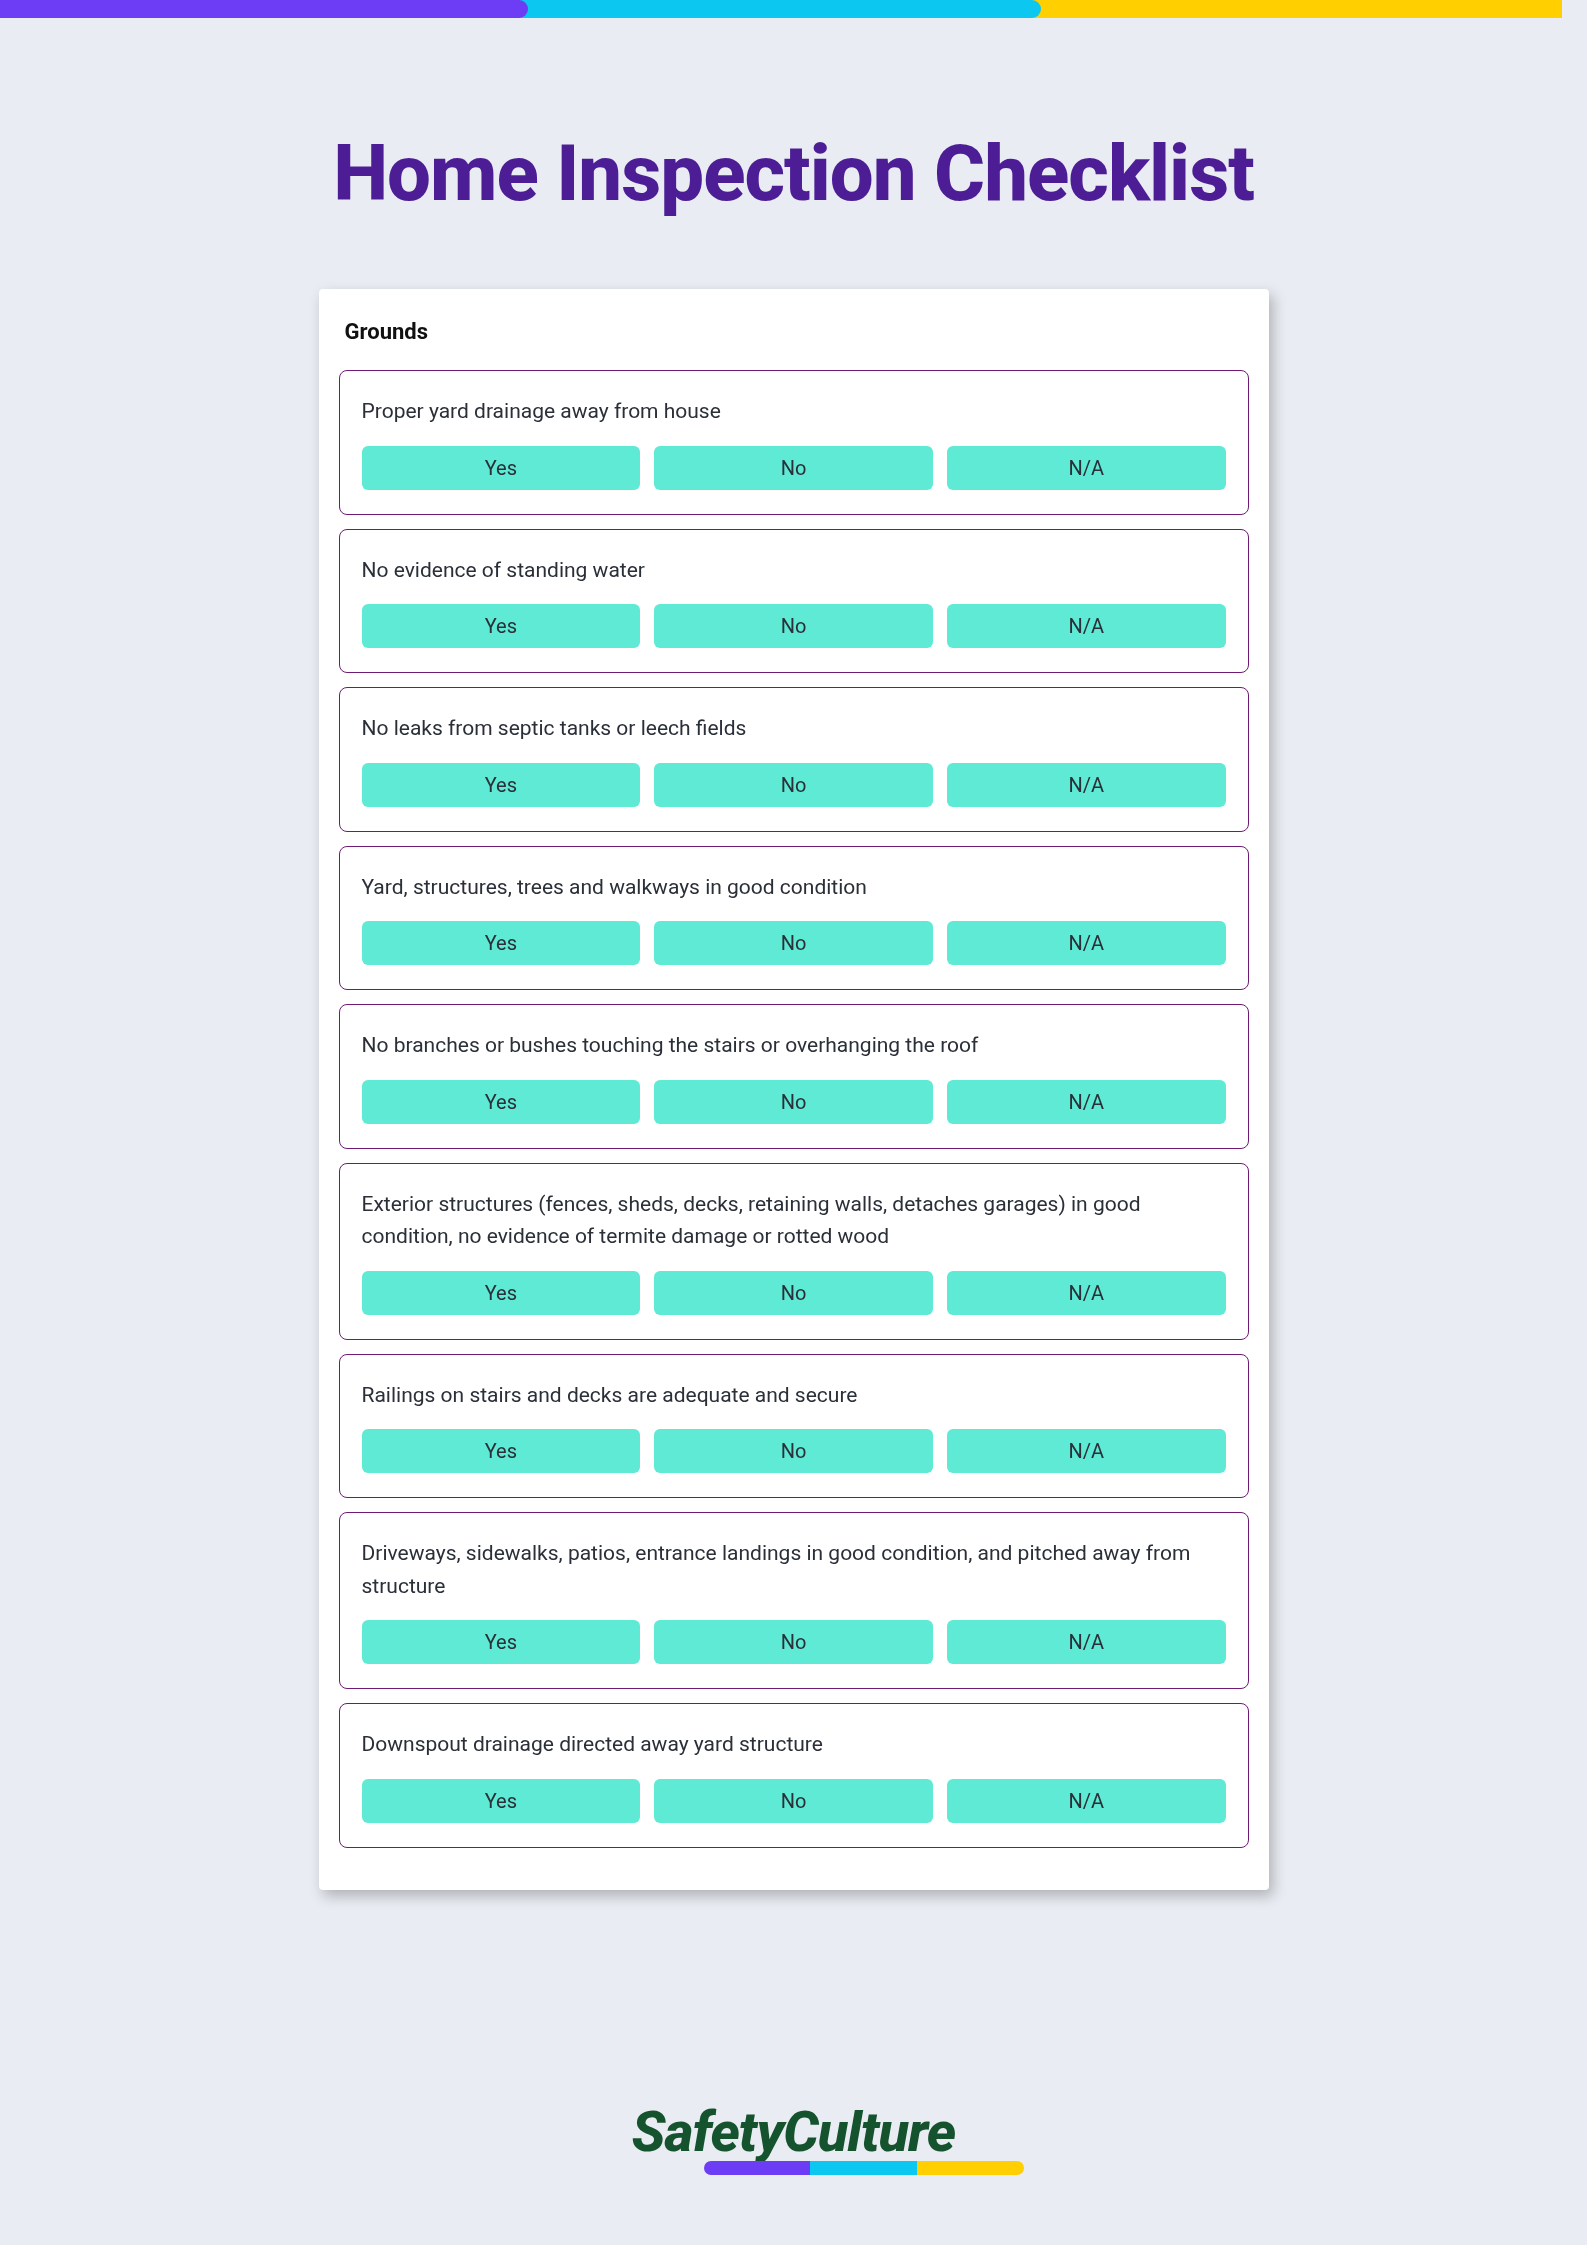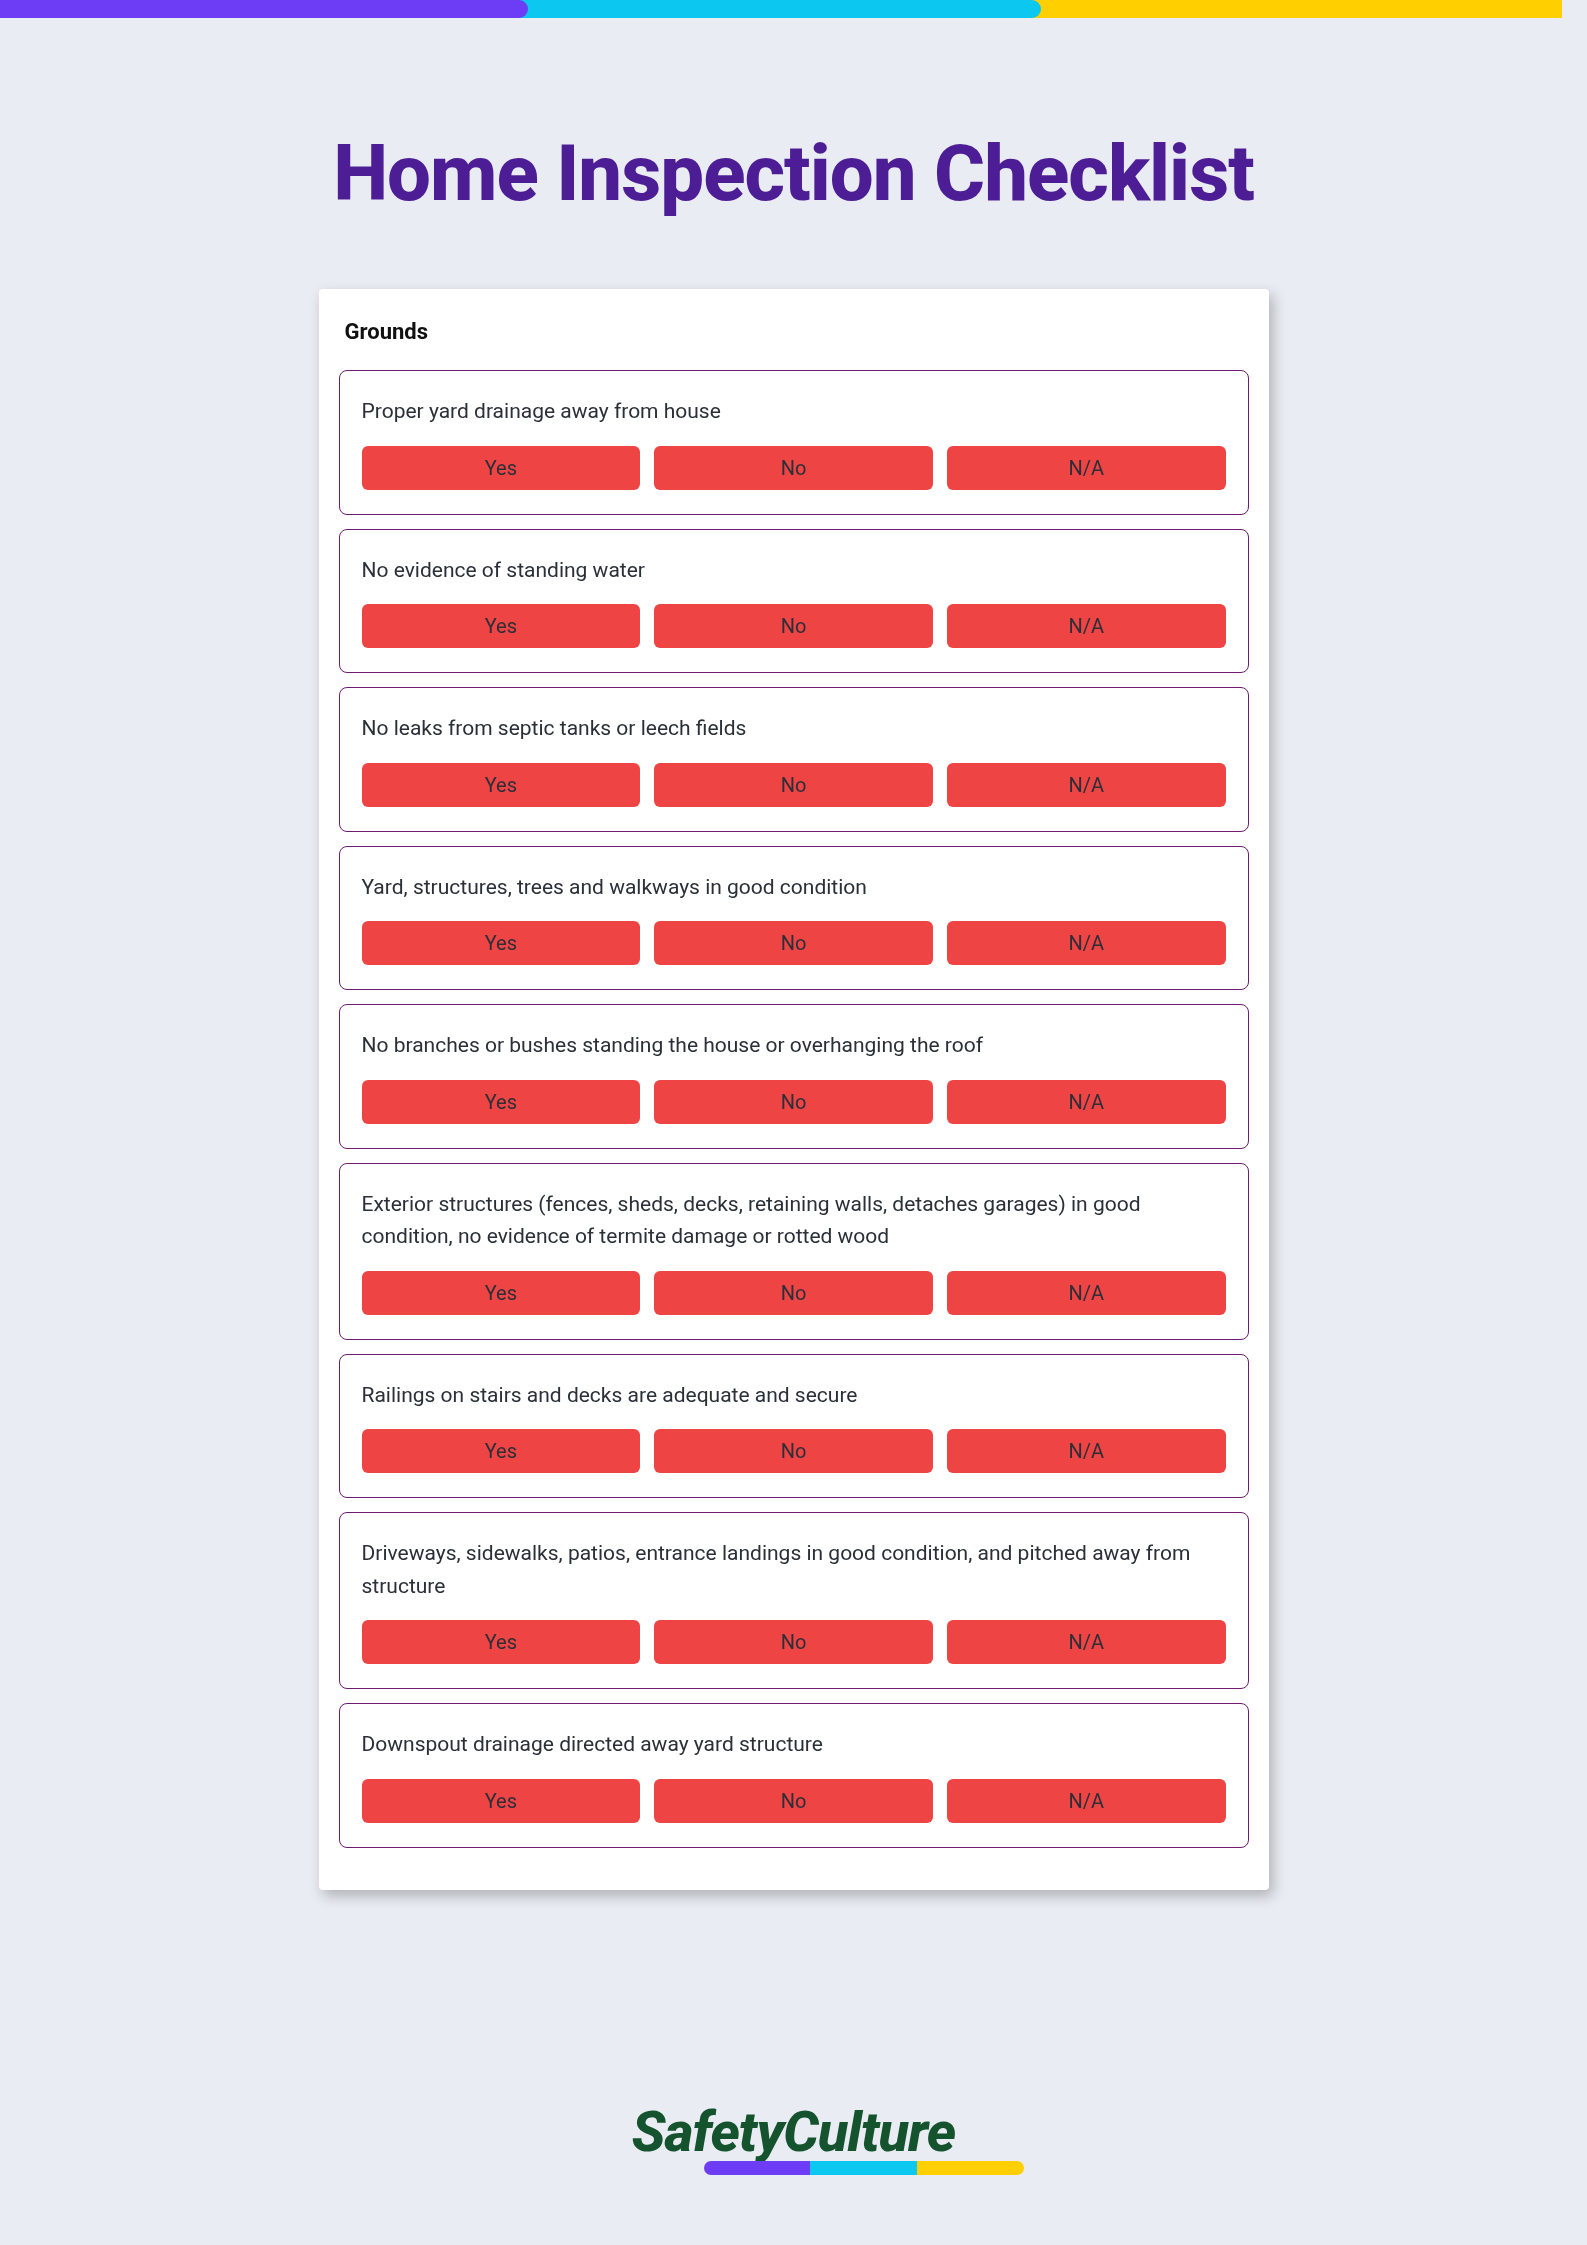--- a/index.html
+++ b/index.html
@@ -58,21 +58,21 @@
     line-height: 1.55;
     margin-bottom: 18px;
   }
 
   .options {
     display: flex;
     gap: 14px;
   }
   .opt {
     flex: 1;
-    background: #ef4444;
+    background: #5eead4;
     border-radius: 6px;
     text-align: center;
     padding: 10px 0;
     font-size: 20px;
     color: #2a2f38;
     cursor: pointer;
   }
 
   .footer-logo {
     position: absolute;
@@ -140,21 +140,21 @@
       </div>
       <div class="q-block">
         <div class="q-text">Yard, structures, trees and walkways in good condition</div>
         <div class="options">
           <div class="opt">Yes</div>
           <div class="opt">No</div>
           <div class="opt">N/A</div>
         </div>
       </div>
       <div class="q-block">
-        <div class="q-text">No branches or bushes standing the house or overhanging the roof</div>
+        <div class="q-text">No branches or bushes touching the stairs or overhanging the roof</div>
         <div class="options">
           <div class="opt">Yes</div>
           <div class="opt">No</div>
           <div class="opt">N/A</div>
         </div>
       </div>
       <div class="q-block">
         <div class="q-text">Exterior structures (fences, sheds, decks, retaining walls, detaches garages) in good condition, no evidence of termite damage or rotted wood</div>
         <div class="options">
           <div class="opt">Yes</div>

